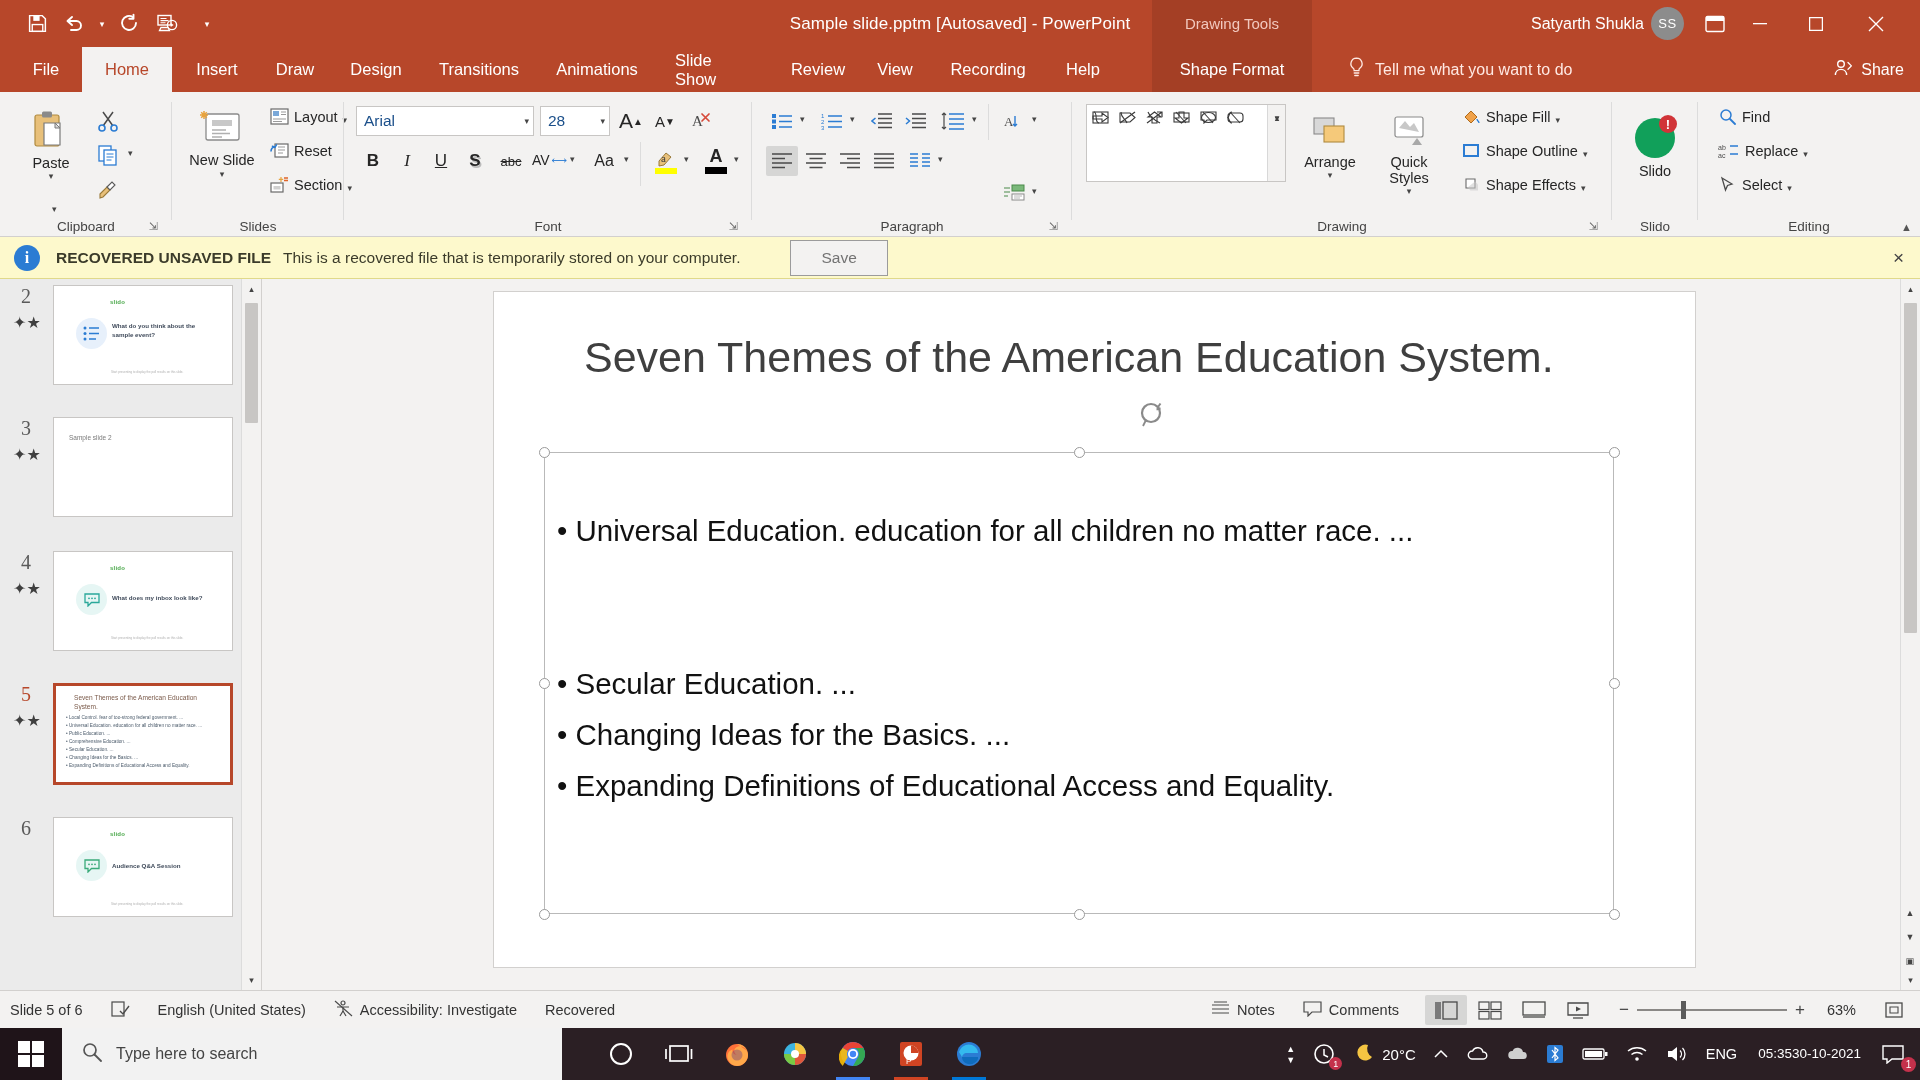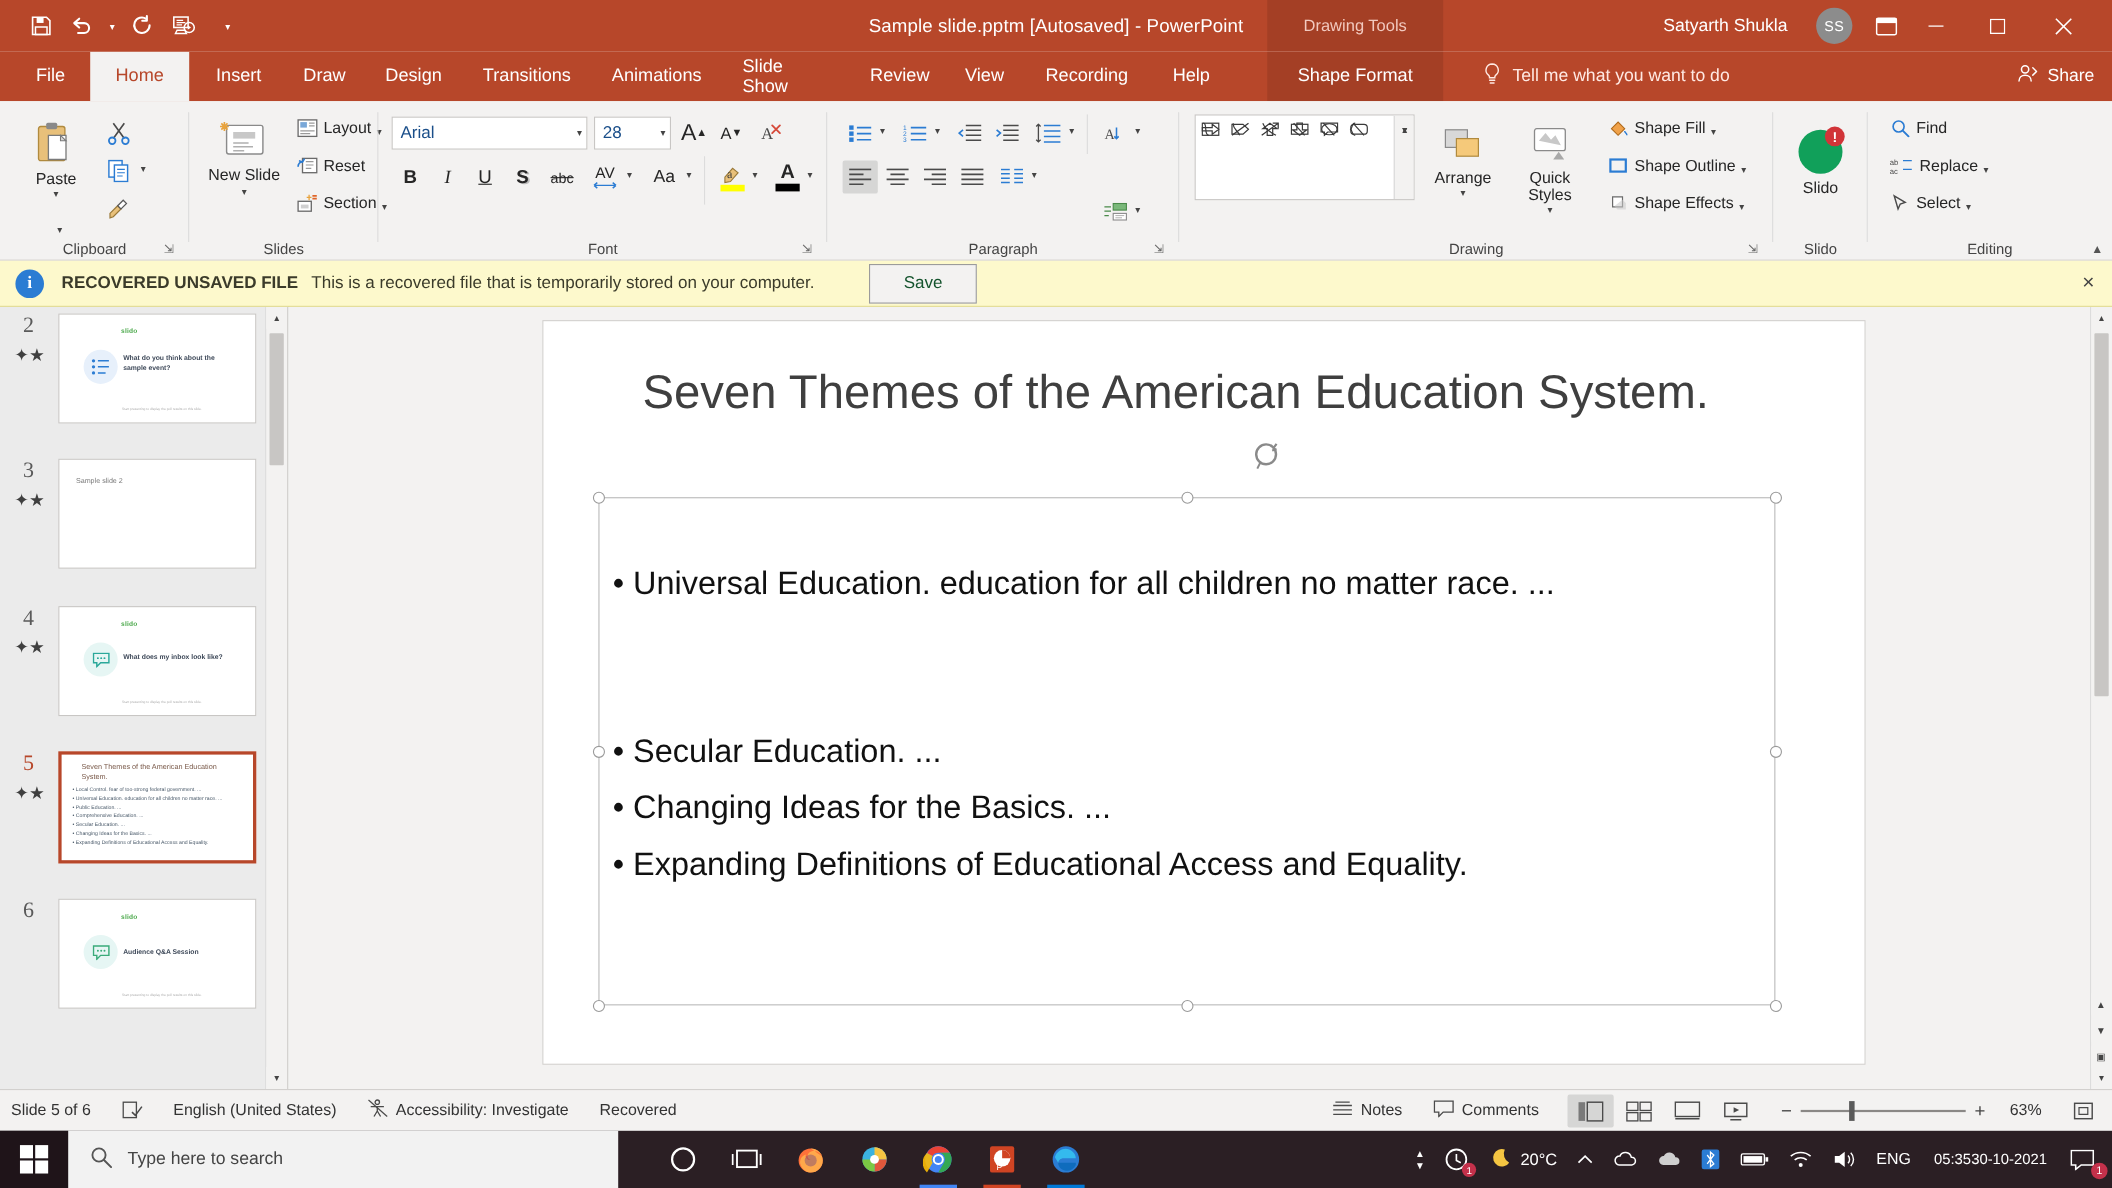--- a/index.html
+++ b/index.html
@@ -26,21 +26,21 @@
     display:flex; align-items:center; justify-content:center;
     font-size:17px; letter-spacing:.1px;
   }
   #ctx-tab-banner {
     position:absolute; left:1152px; top:0; width:160px; height:47px;
     background:rgba(0,0,0,.10);
     display:flex; align-items:center; justify-content:center;
     font-size:15px; color:#f2c9bf;
   }
   #account {
-    position:absolute; right:236px; top:0; height:47px; display:flex; align-items:center; gap:26px;
+    position:absolute; right:236px; top:0; height:47px; display:flex; align-items:center; gap:7px;
     font-size:16px;
   }
   #avatar {
     width:33px;height:33px;border-radius:50%;background:#8c8c8c;color:#fff;
     display:flex;align-items:center;justify-content:center;font-size:13px;letter-spacing:.5px;
   }
   #ribbon-display {
     position:absolute; right:188px; top:7px; width:34px; height:33px;
     display:flex;align-items:center;justify-content:center;cursor:pointer;border-radius:2px;
   }
@@ -122,21 +122,21 @@
   }
   #msg-info {
     width:26px;height:26px;border-radius:50%; background:#2b7cd3; color:#fff;
     display:flex;align-items:center;justify-content:center;font-size:16px;font-weight:bold;
     margin-left:14px; font-family:"Liberation Serif", serif;
   }
   #msg-strong { font-weight:bold; font-size:15.5px; color:#3b3b2a; margin-left:16px; }
   #msg-text { font-size:15.5px; color:#3b3b2a; margin-left:12px; }
   #msg-save {
     margin-left:50px; background:#f3f2f1; border:1px solid #9b9b9b;
-    padding:8px 30px; font-size:15.5px; cursor:pointer; color:#14532d;
+    padding:8px 30px; font-size:15.5px; cursor:pointer; color:#737373;
   }
   #msg-close {
     position:absolute; right:16px; font-size:19px; color:#444; cursor:pointer;
   }
 
   
   #thumbpane {
     position:absolute; left:0; top:279px; width:262px; height:711px;
     background:#ebebeb; border-right:1px solid #d2d0ce; overflow:hidden;
   }
@@ -441,21 +441,21 @@
           <text x="2" y="16" font-size="15" font-family="Liberation Serif" fill="#4a4a4a">A</text>
           <path d="M12 4l7 7M19 4l-7 7" stroke="#d64a3a" stroke-width="1.7" stroke-linecap="round"></path>
         </svg>
     </div>
 
     <div class="fbtn" style="left:14px;top:54px;width:30px;height:30px;font-weight:bold">B</div>
     <div class="fbtn" style="left:48px;top:54px;width:30px;height:30px;font-style:italic;font-family:'Liberation Serif',serif">I</div>
     <div class="fbtn" style="left:82px;top:54px;width:30px;height:30px;text-decoration:underline">U</div>
     <div class="fbtn" style="left:116px;top:54px;width:30px;height:30px;font-weight:bold;text-shadow:1.5px 1.5px 0 #bbb">S</div>
     <div class="fbtn" style="left:150px;top:54px;width:34px;height:30px;font-size:13px;text-decoration:line-through">abc</div>
-    <div class="fbtn" style="left:188px;top:50px;width:36px;height:36px;flex-direction:column;font-size:14px">
+    <div class="fbtn" style="left:188px;top:50px;width:36px;height:36px;flex-direction:row;font-size:14px">
       <span>AV</span>
       <svg width="26" height="7" viewBox="0 0 26 7">
           <path d="M3 3.5h20M3 3.5l3-2.5M3 3.5l3 2.5M23 3.5l-3-2.5M23 3.5l-3 2.5" stroke="#2b7cd3" stroke-width="1.3" fill="none"></path>
         </svg>
     </div>
     <div class="caret" style="position:absolute;left:226px;top:62px;cursor:pointer">▾</div>
     <div class="fbtn" style="left:242px;top:54px;width:36px;height:30px;font-size:16px">Aa</div>
     <div class="caret" style="position:absolute;left:280px;top:62px;cursor:pointer">▾</div>
     <div class="gsep" style="left:296px;top:50px;height:44px"></div>
     <div class="fbtn" style="left:306px;top:50px;width:32px;height:38px;flex-direction:column">

